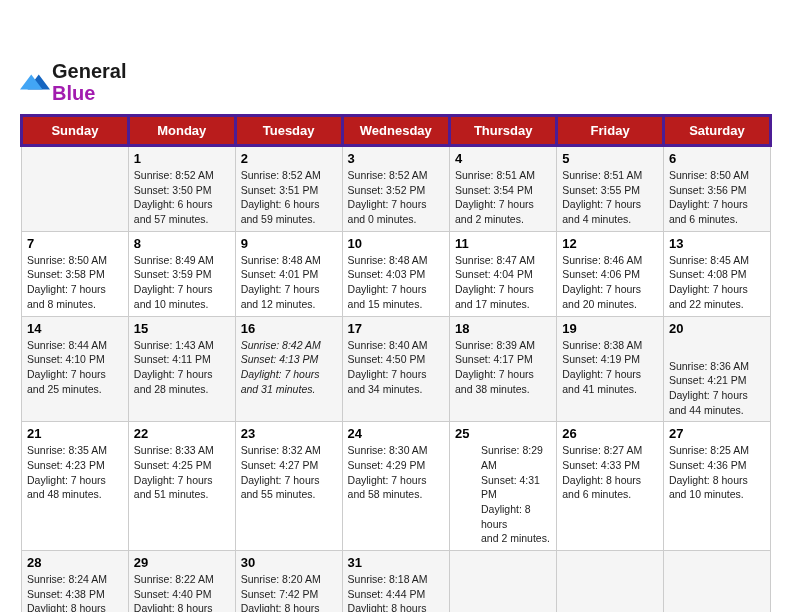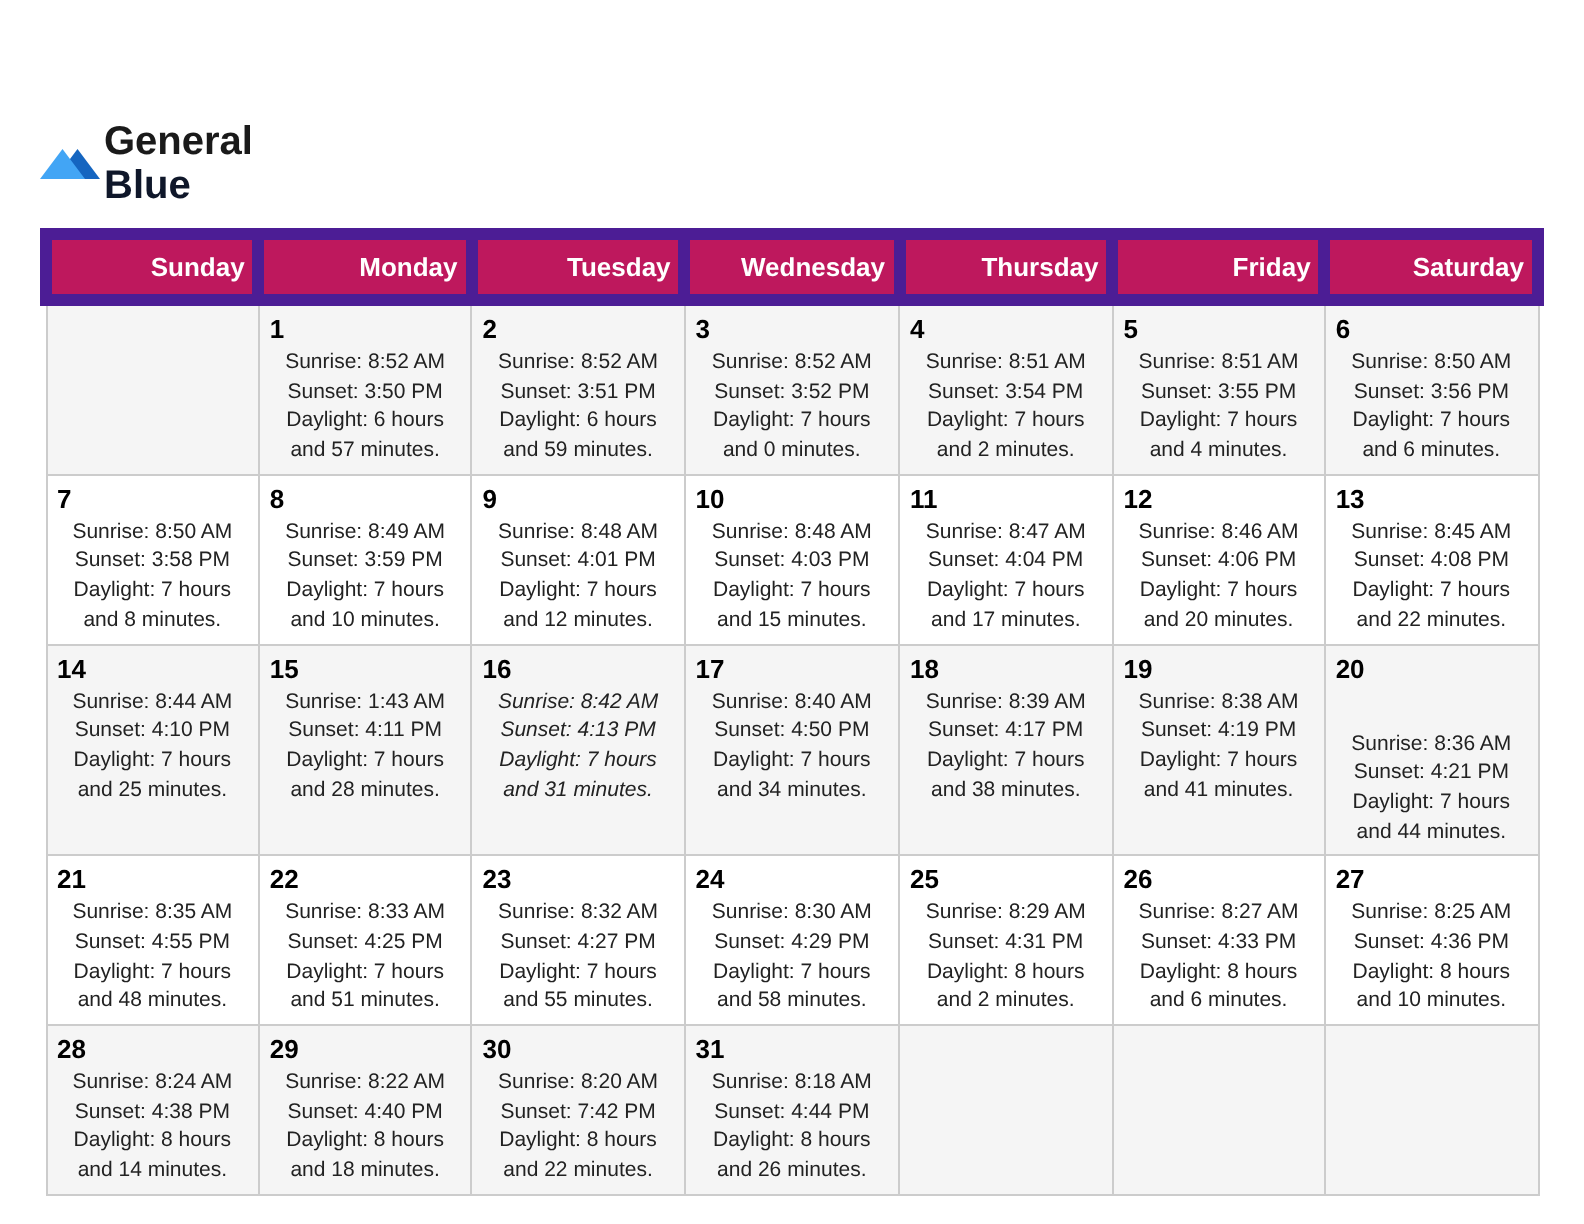--- a/index.html
+++ b/index.html
@@ -37,27 +37,27 @@
     .location {
       font-size: 16px;
       color: #444;
     }
     .calendar-table {
       width: 100%;
       border-collapse: collapse;
       font-size: 11px;
     }
     .calendar-table thead tr th {
-      background-color: #be185d;
+      background-color: #b91c1c;
       color: #fff;
       padding: 6px 4px;
-      text-align: right;
+      text-align: center;
       font-size: 13px;
       font-weight: bold;
-      border: 6px solid #4c1d95;
+      border: 3px solid #4c1d95;
     }
     .calendar-table tbody tr td {
       border: 1px solid #ccc;
       vertical-align: top;
       padding: 4px 5px;
       width: 108px;
       min-height: 80px;
     }
     .calendar-table tbody tr:nth-child(odd) td {
       background-color: #f5f5f5;
@@ -68,35 +68,34 @@
     .day-number {
       font-weight: bold;
       font-size: 13px;
       margin-bottom: 2px;
       display: block;
     }
     .day-info {
       font-size: 10.5px;
       color: #222;
       line-height: 1.4;
-      text-align: center;
     }
   </style>
 </head>
 <body>
 
 <div class="header">
   <div class="logo">
     <svg class="logo-icon" viewBox="0 0 40 40" xmlns="http://www.w3.org/2000/svg">
       <polygon points="10,30 25,10 40,30" fill="#1565c0"></polygon>
       <polygon points="0,30 15,10 30,30" fill="#42a5f5"></polygon>
     </svg>
     <div>
       <div style="font-size:20px;font-weight:bold;color:#1a1a1a;line-height:1.1;">General</div>
-      <div style="font-size:20px;font-weight:bold;color:#0f172a;line-height:1.1;">Blue</div>
+      <div style="font-size:20px;font-weight:bold;color:#a21caf;line-height:1.1;">Blue</div>
     </div>
   </div>
   <div class="title-block">
     <div class="month-title"></div>
     <div class="location"></div>
   </div>
 </div>
 
 <table class="calendar-table">
   <thead>
@@ -255,21 +254,21 @@
           <div class="day-info" style="white-space: pre-line; margin-top: 23px;">Sunrise: 8:36 AM
 Sunset: 4:21 PM
 Daylight: 7 hours
 and 44 minutes.</div>
         </td>
       </tr>
       <tr>
         <td>
           <span class="day-number">21</span>
           <div class="day-info" style="white-space: pre-line;">Sunrise: 8:35 AM
-Sunset: 4:55 PM
+Sunset: 4:23 PM
 Daylight: 7 hours
 and 48 minutes.</div>
         </td>
         <td>
           <span class="day-number">22</span>
           <div class="day-info" style="white-space: pre-line;">Sunrise: 8:33 AM
 Sunset: 4:25 PM
 Daylight: 7 hours
 and 51 minutes.</div>
         </td>
@@ -282,21 +281,21 @@
         </td>
         <td>
           <span class="day-number">24</span>
           <div class="day-info" style="white-space: pre-line;">Sunrise: 8:30 AM
 Sunset: 4:29 PM
 Daylight: 7 hours
 and 58 minutes.</div>
         </td>
         <td>
           <span class="day-number">25</span>
-          <div class="day-info" style="white-space: pre-line;">Sunrise: 8:29 AM
+          <div class="day-info" style="white-space: pre-line; margin-left: 26px;">Sunrise: 8:29 AM
 Sunset: 4:31 PM
 Daylight: 8 hours
 and 2 minutes.</div>
         </td>
         <td>
           <span class="day-number">26</span>
           <div class="day-info" style="white-space: pre-line;">Sunrise: 8:27 AM
 Sunset: 4:33 PM
 Daylight: 8 hours
 and 6 minutes.</div>

